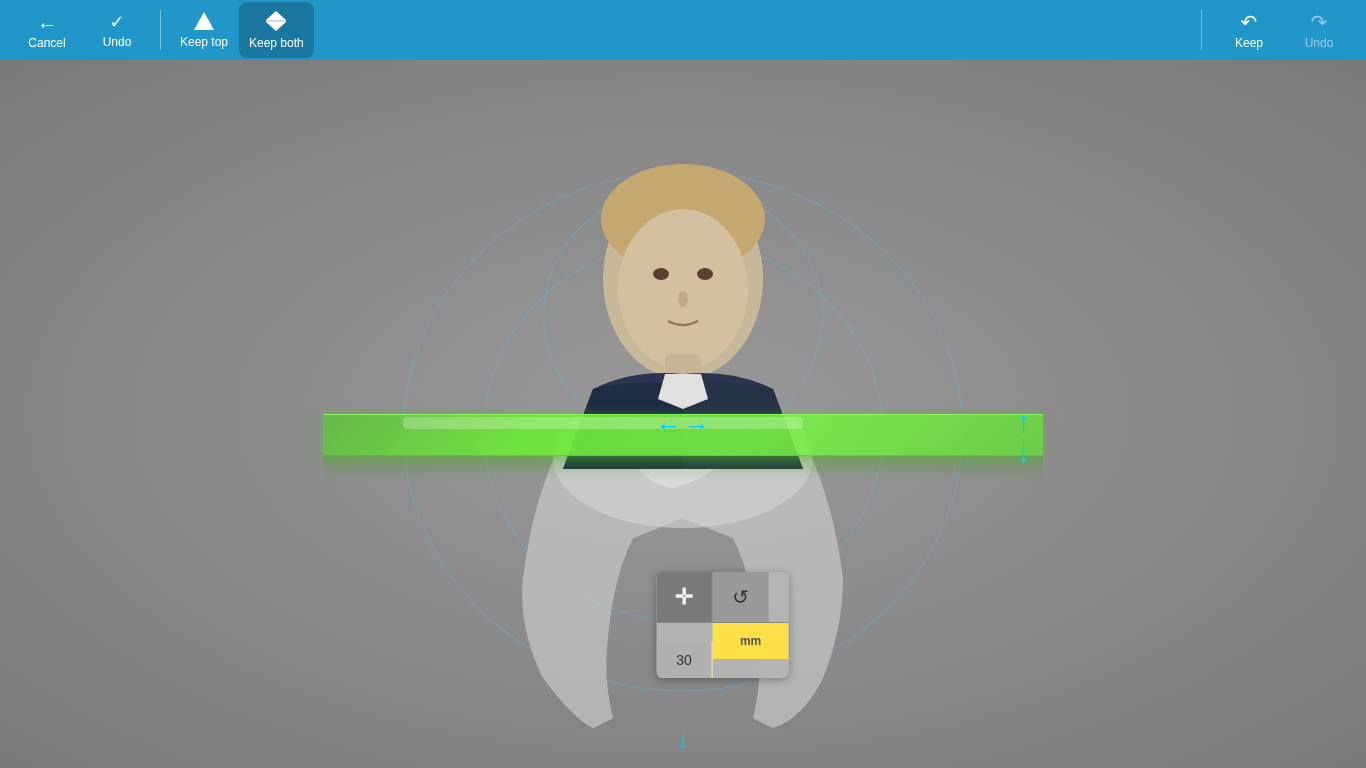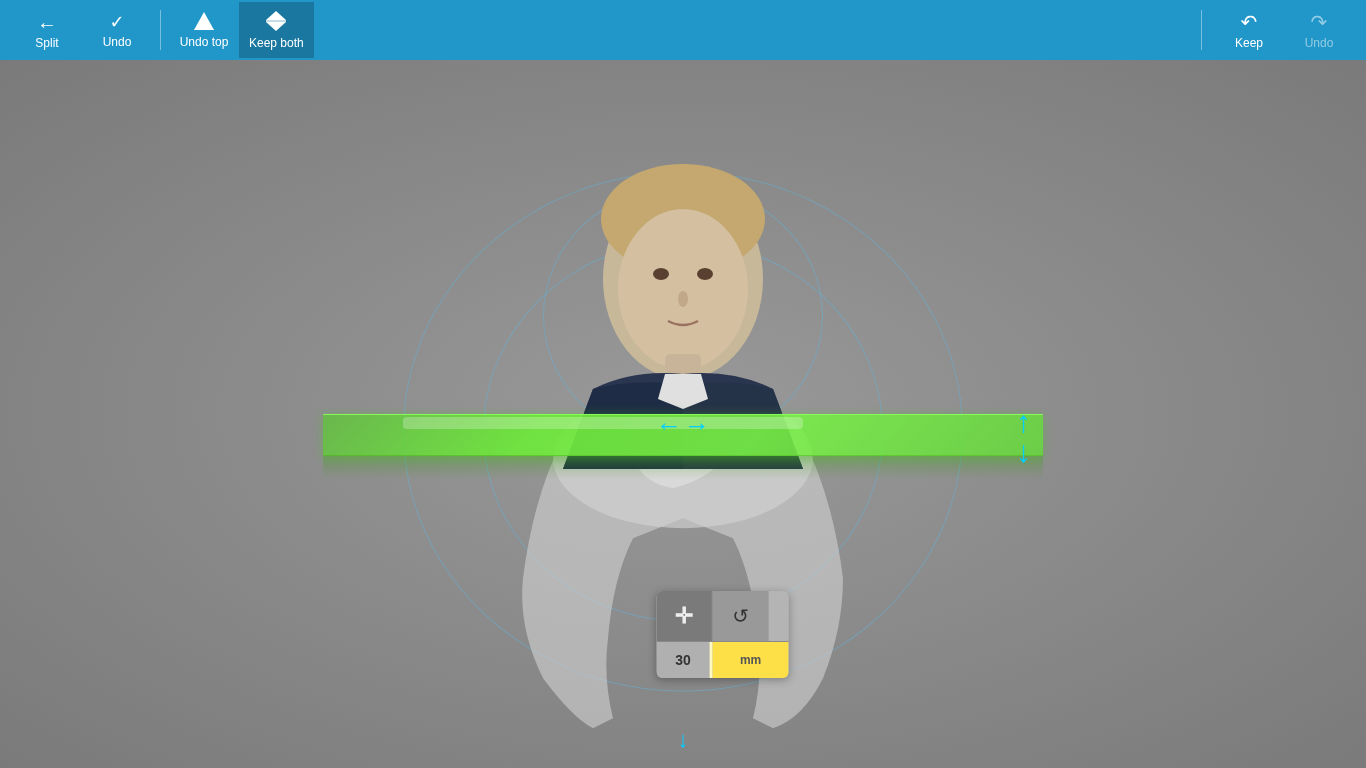--- a/index.html
+++ b/index.html
@@ -126,24 +126,25 @@
       border-top: 1px solid #888;
     }
 
     .control-value {
       width: 56px;
       height: 36px;
       display: flex;
       align-items: center;
       justify-content: center;
       font-size: 14px;
-      font-weight: 700;
+      font-weight: 400;
       color: #333;
       background: #b0b0b0;
-      border-right: 3px solid #fef9c3;
+      border-right: 1px solid #fef9c3;
+      margin-top: 19px;
     }
 
     .control-unit {
       width: 76px;
       height: 36px;
       display: flex;
       align-items: center;
       justify-content: center;
       font-size: 12px;
       color: #555;
@@ -156,42 +157,42 @@
       color: white;
     }
   </style>
 </head>
 <body>
 
 <div id="toolbar">
 
   <button class="toolbar-btn">
     <span class="back-arrow">←</span>
-    <span class="label">Split</span>
+    <span class="label">Cancel</span>
   </button>
 
   <button class="toolbar-btn">
     <span style="font-size:18px; color:white;">✓</span>
     <span class="label">Undo</span>
   </button>
 
   <div class="toolbar-divider"></div>
 
   <button class="toolbar-btn">
     <span>
       <svg width="20" height="18" viewBox="0 0 20 18">
         <polygon points="10,0 20,18 0,18" fill="white"></polygon>
         <line x1="0" y1="18" x2="20" y2="18" stroke="rgba(255,255,255,0.5)" stroke-width="2"></line>
       </svg>
     </span>
-    <span class="label">Undo top</span>
+    <span class="label">Keep top</span>
   </button>
 
 
-  <button class="toolbar-btn active" style="background:rgba(0,0,0,0.2); border-radius:0;">
+  <button class="toolbar-btn active" style="background:rgba(0,0,0,0.2); border-radius:8px;">
     <span>
       <svg width="20" height="20" viewBox="0 0 20 20">
         <polygon points="10,0 20,9 0,9" fill="white"></polygon>
         <line x1="0" y1="10" x2="20" y2="10" stroke="white" stroke-width="1.5"></line>
         <polygon points="10,20 20,11 0,11" fill="white"></polygon>
       </svg>
     </span>
     <span class="label">Keep both</span>
   </button>
 

